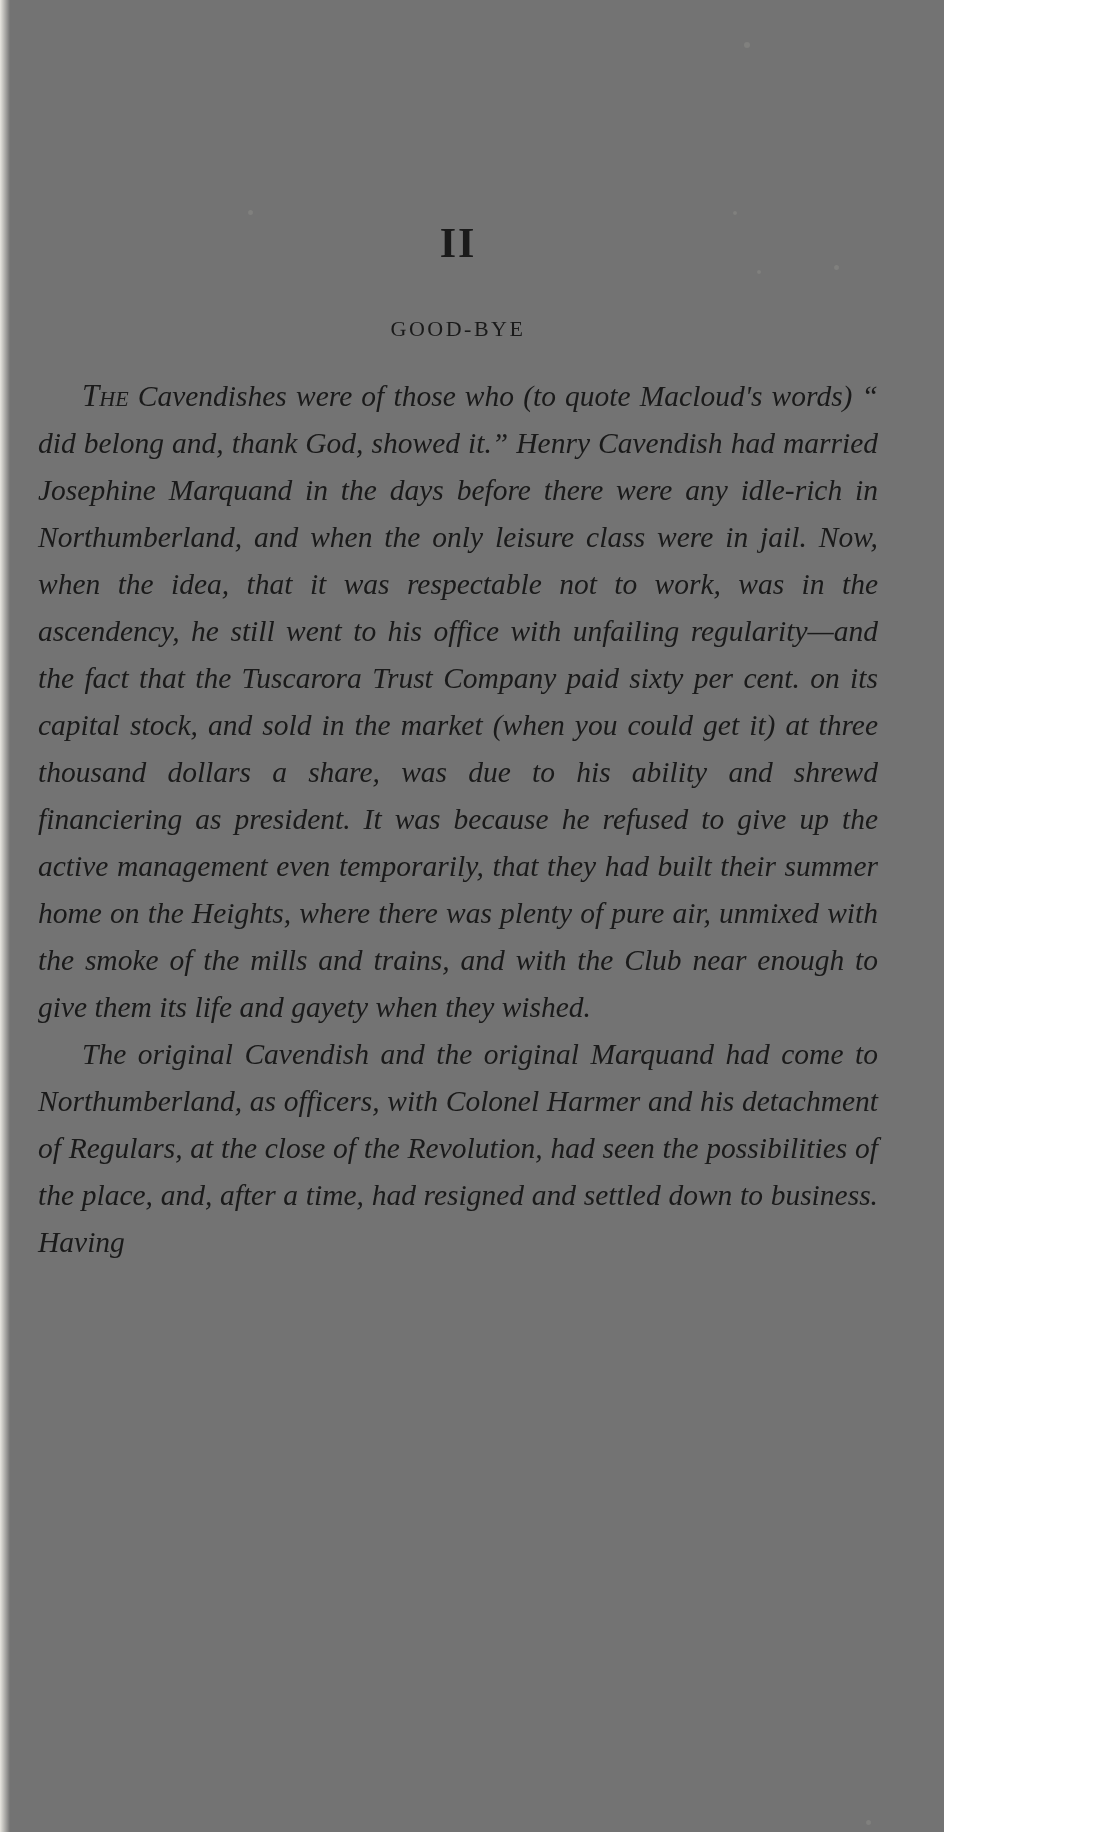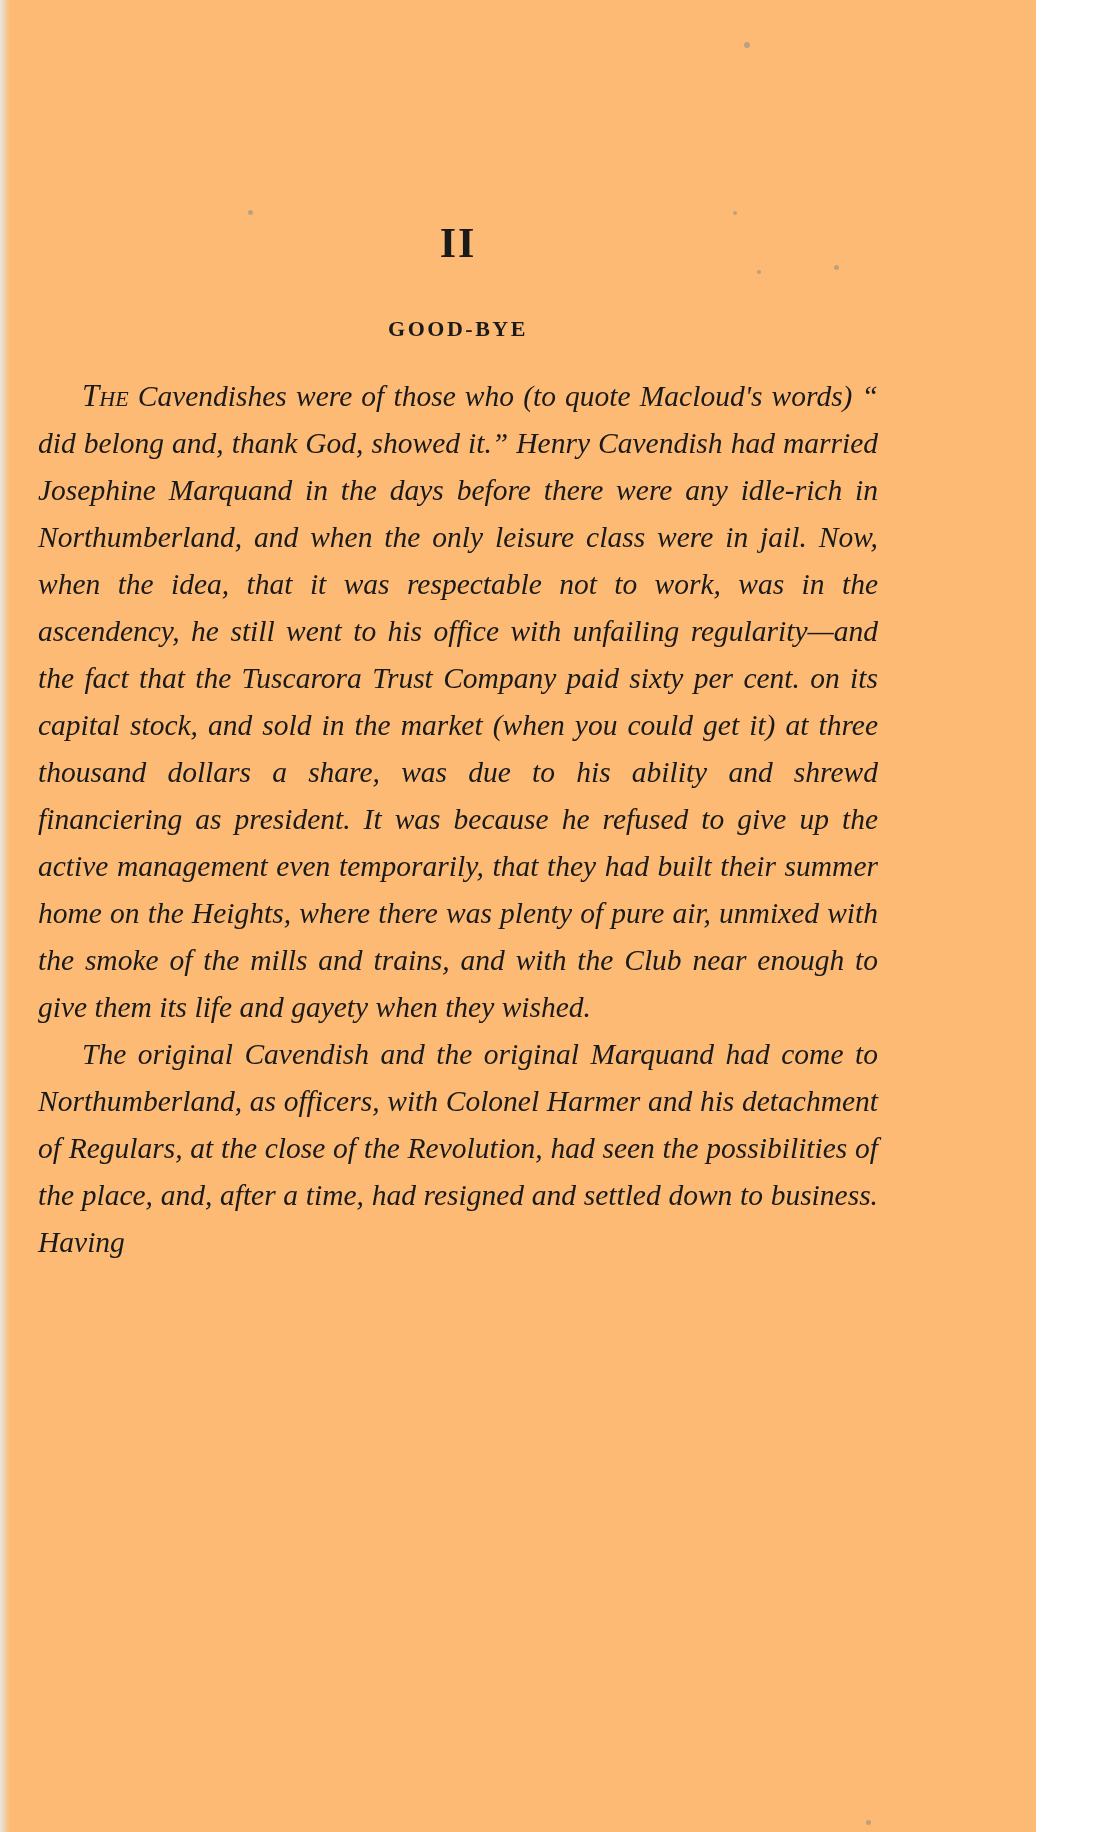--- a/index.html
+++ b/index.html
@@ -12,43 +12,43 @@
     height: 1832px;
     position: relative;
     font-family: "Liberation Serif", serif;
     color: #1a1a1a;
     overflow: hidden;
   }
   .page {
     position: absolute;
     top: 0;
     left: 0;
-    width: 1036px;
+    width: 944px;
     height: 1832px;
-    background: #fdba74;
+    background: #737373;
   }
   .content {
     position: absolute;
     left: 38px;
     top: 0;
     width: 840px;
   }
   .chapter-number {
     text-align: center;
     font-size: 42px;
     font-weight: bold;
     letter-spacing: 2px;
     margin-top: 222px;
     line-height: 1;
     font-family: "Liberation Serif", serif;
   }
   .chapter-title {
     text-align: center;
     font-size: 22px;
-    font-weight: bold;
+    font-weight: normal;
     letter-spacing: 2.5px;
     margin-top: 52px;
     font-family: "Liberation Serif", serif;
   }
   .body-text {
     margin-top: 30px;
     font-size: 29.5px;
     line-height: 47px;
     text-align: justify;
     text-justify: inter-word;

